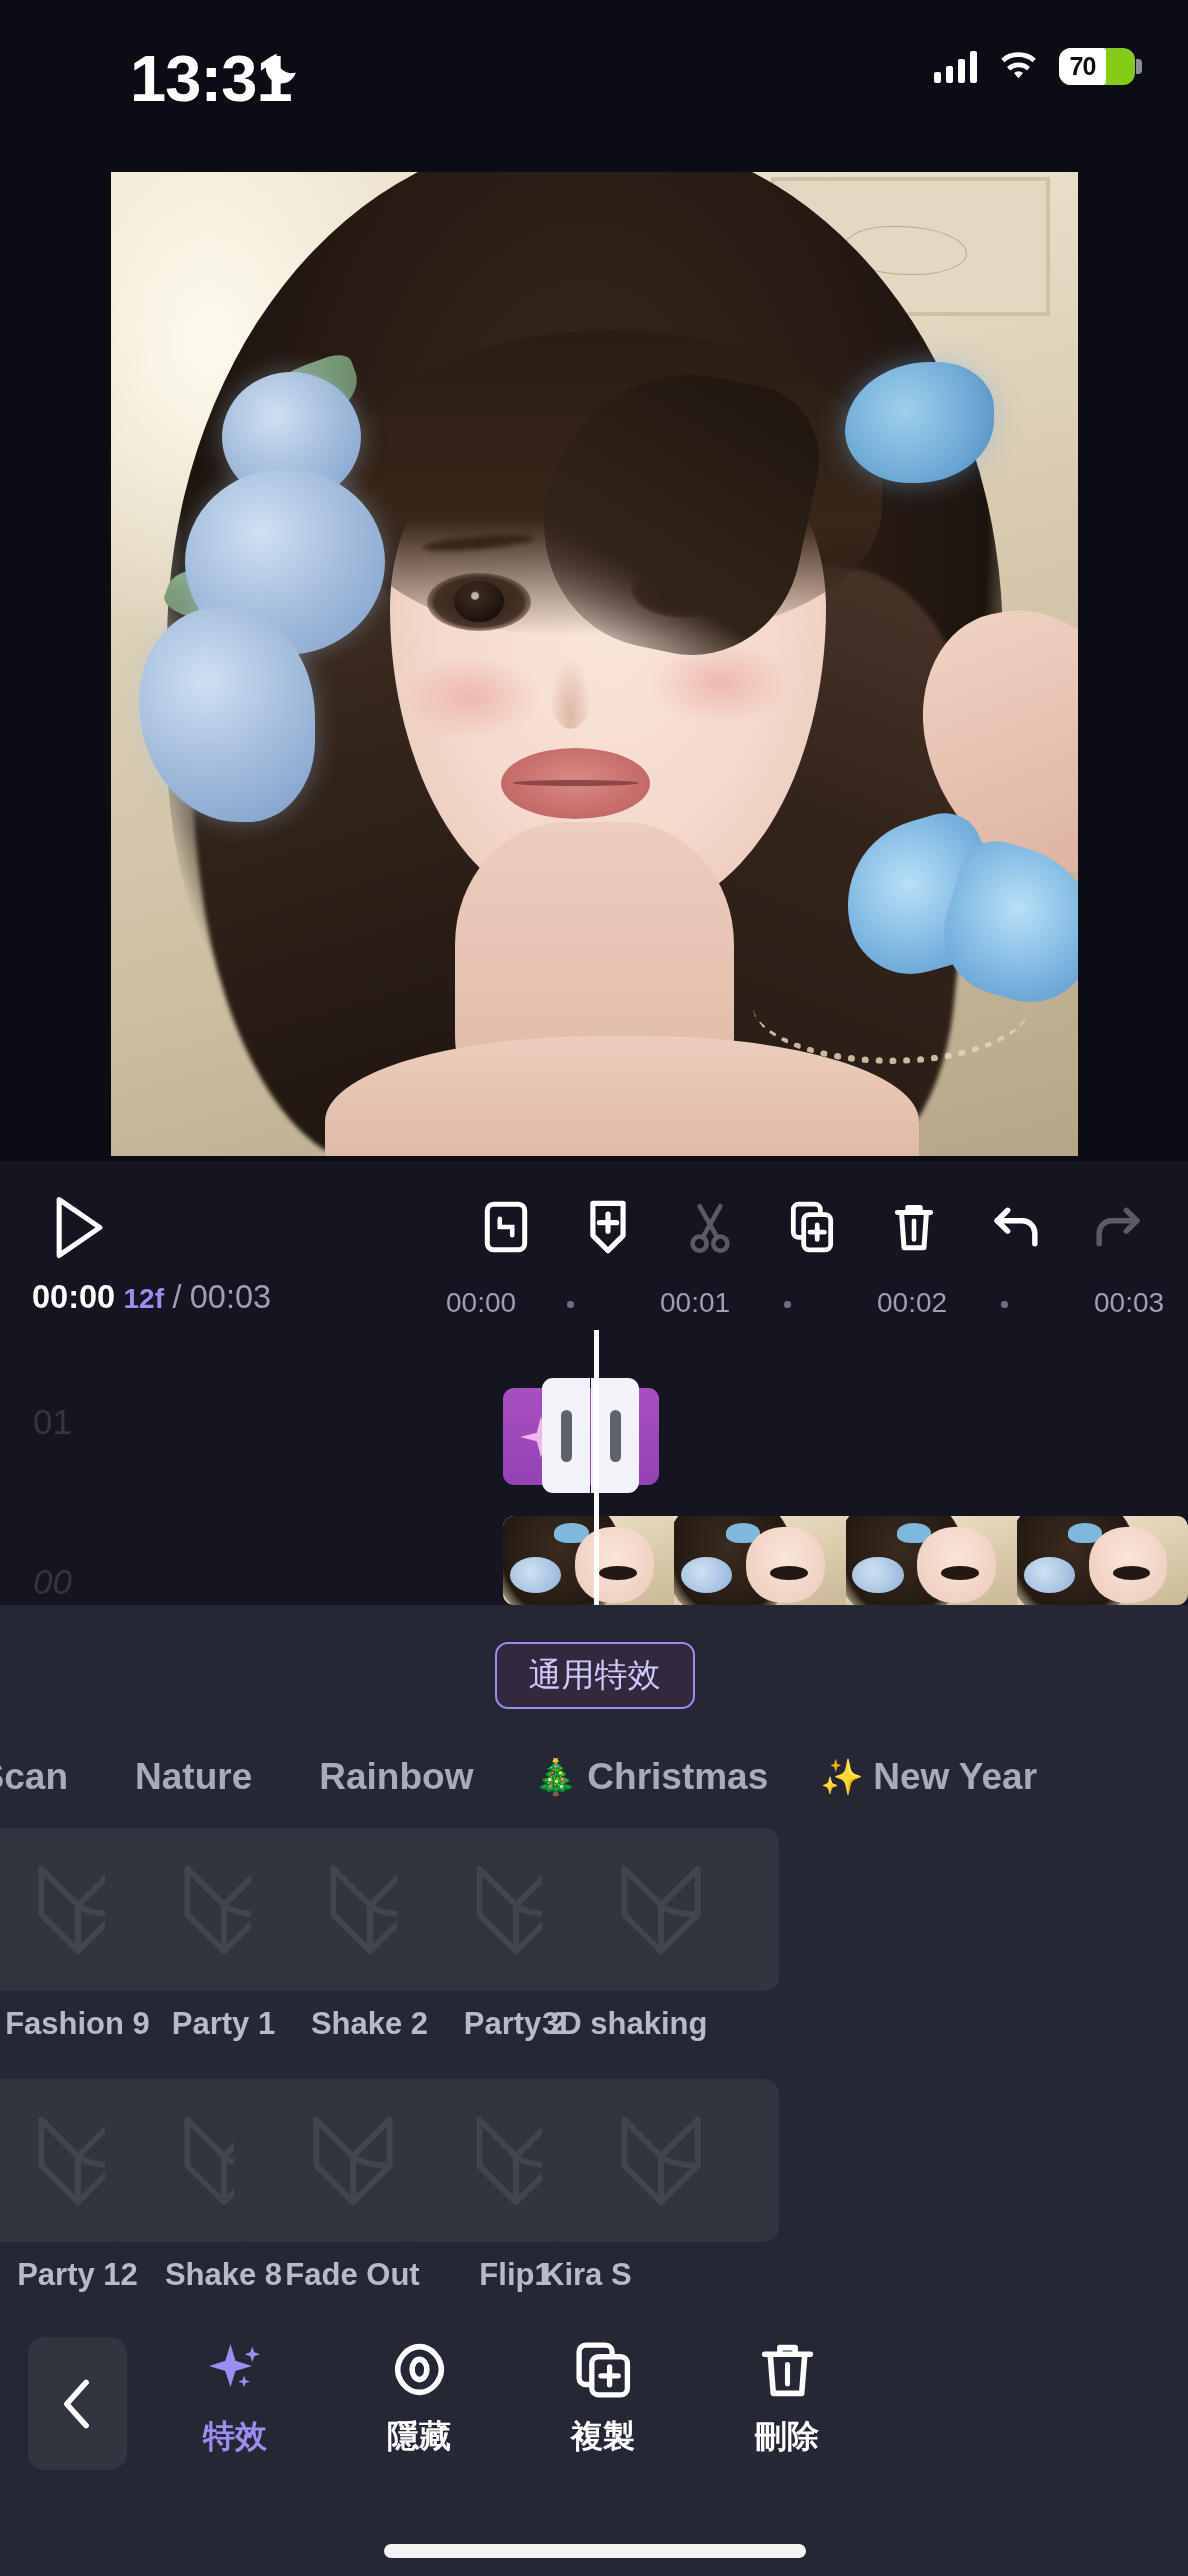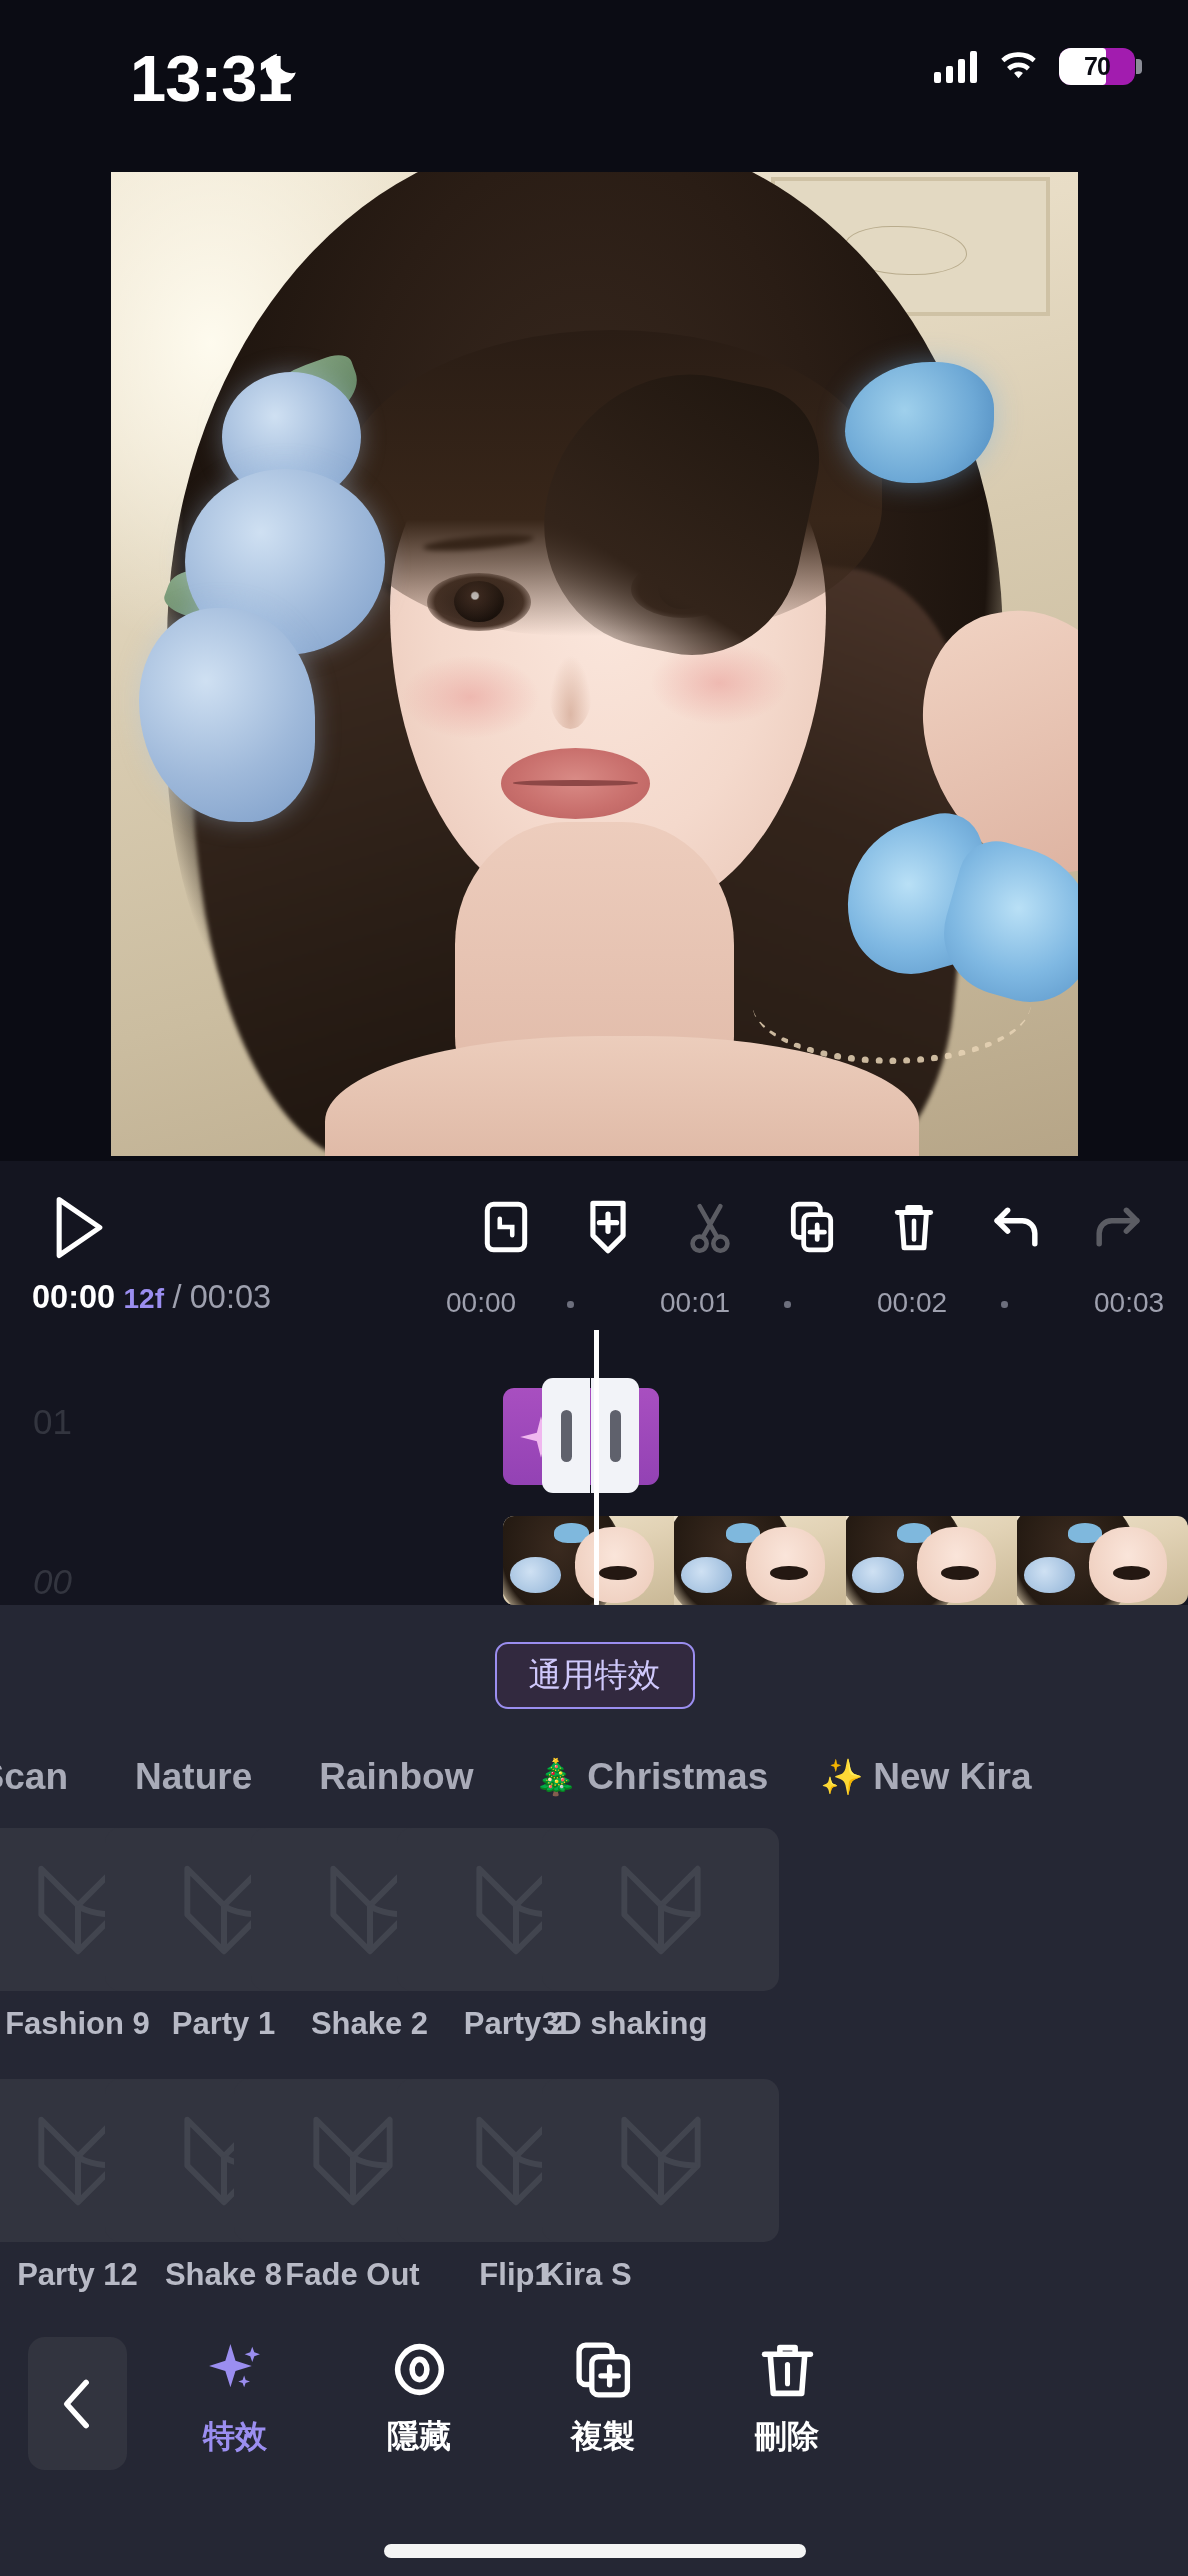--- a/index.html
+++ b/index.html
@@ -25,21 +25,21 @@
     display:flex; align-items:center; gap:20.4px;
   }
   .bars{ display:flex; align-items:flex-end; gap:4.6px; height:32px; }
   .bars i{ display:block; width:7.4px; background:#fff; border-radius:1.9px; }
   .bars i:nth-child(1){height:10.2px;}
   .bars i:nth-child(2){height:16.7px;}
   .bars i:nth-child(3){height:24px;}
   .bars i:nth-child(4){height:32px;}
   .battery{
     position:relative; width:76px; height:37px; border-radius:12px;
-    background:#a21caf; display:flex; align-items:center;justify-content:center;
+    background:#84cc16; display:flex; align-items:center;
   }
   .battery .fill{
     position:absolute; left:0; top:0; bottom:0; width:62%;
     background:#fff; border-radius:12px 3.7px 3.7px 12px;
   }
   .battery .pct{
     position:relative; z-index:2; width:62%; text-align:center;
     font-size:25px; font-weight:800; color:#0b0c14; letter-spacing:-0.9px;
   }
   .battery .nub{
@@ -584,21 +584,21 @@
     </div>
     <div class="cat" style="margin-right:61px;">
       <span>Rainbow</span>
     </div>
     <div class="cat" style="margin-right:52px;">
       <span class="em">🎄</span>
       <span>Christmas</span>
     </div>
     <div class="cat">
       <span class="em">✨</span>
-      <span>New Kira</span>
+      <span>New Year</span>
     </div>
   </div>
 
   <div class="grid">
 
     <div class="cell" style="left:-41px; top:0;">
       <div class="thumb">
         <svg width="110" height="110" viewBox="0 0 24 24">
           <path d="M4 3 L12 11 L20 3 L20 13 L12 21 L4 13 Z" fill="none" stroke="#42454f" stroke-width="1.3" stroke-linejoin="round"></path>
           <path d="M12 11 L12 21 M20 13 C16 13 13 12 12 11" fill="none" stroke="#42454f" stroke-width="1.3"></path>

